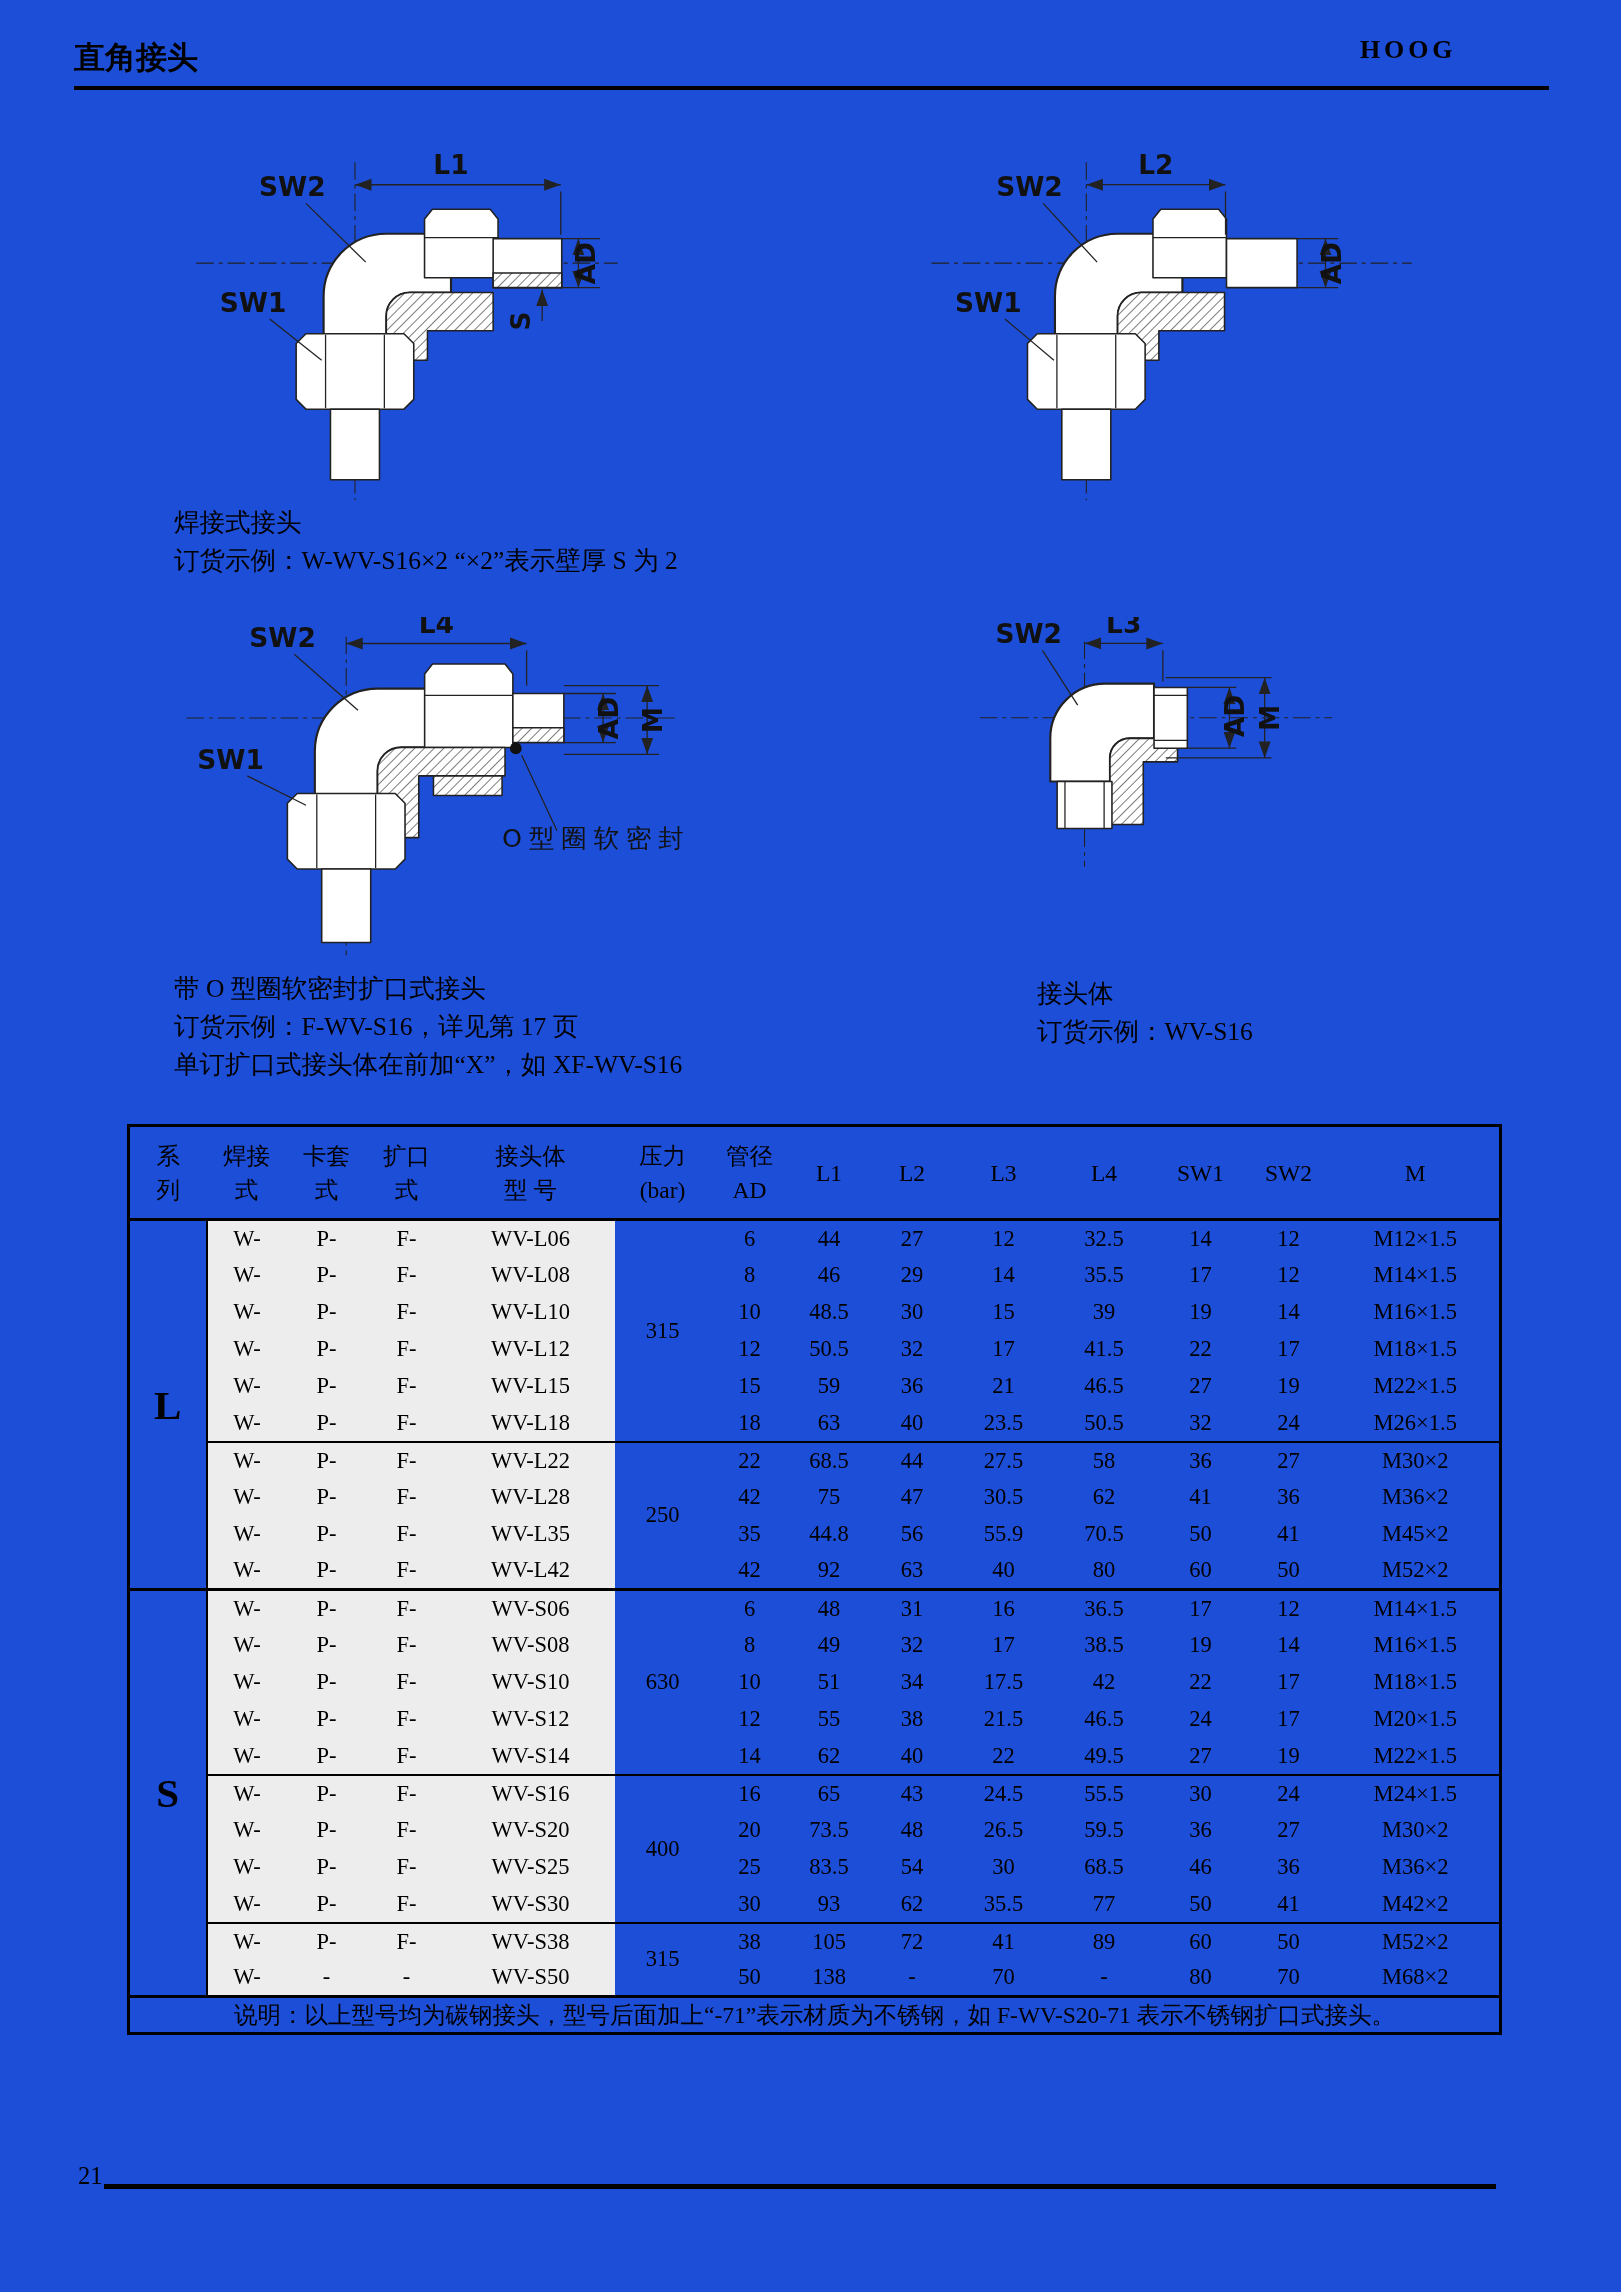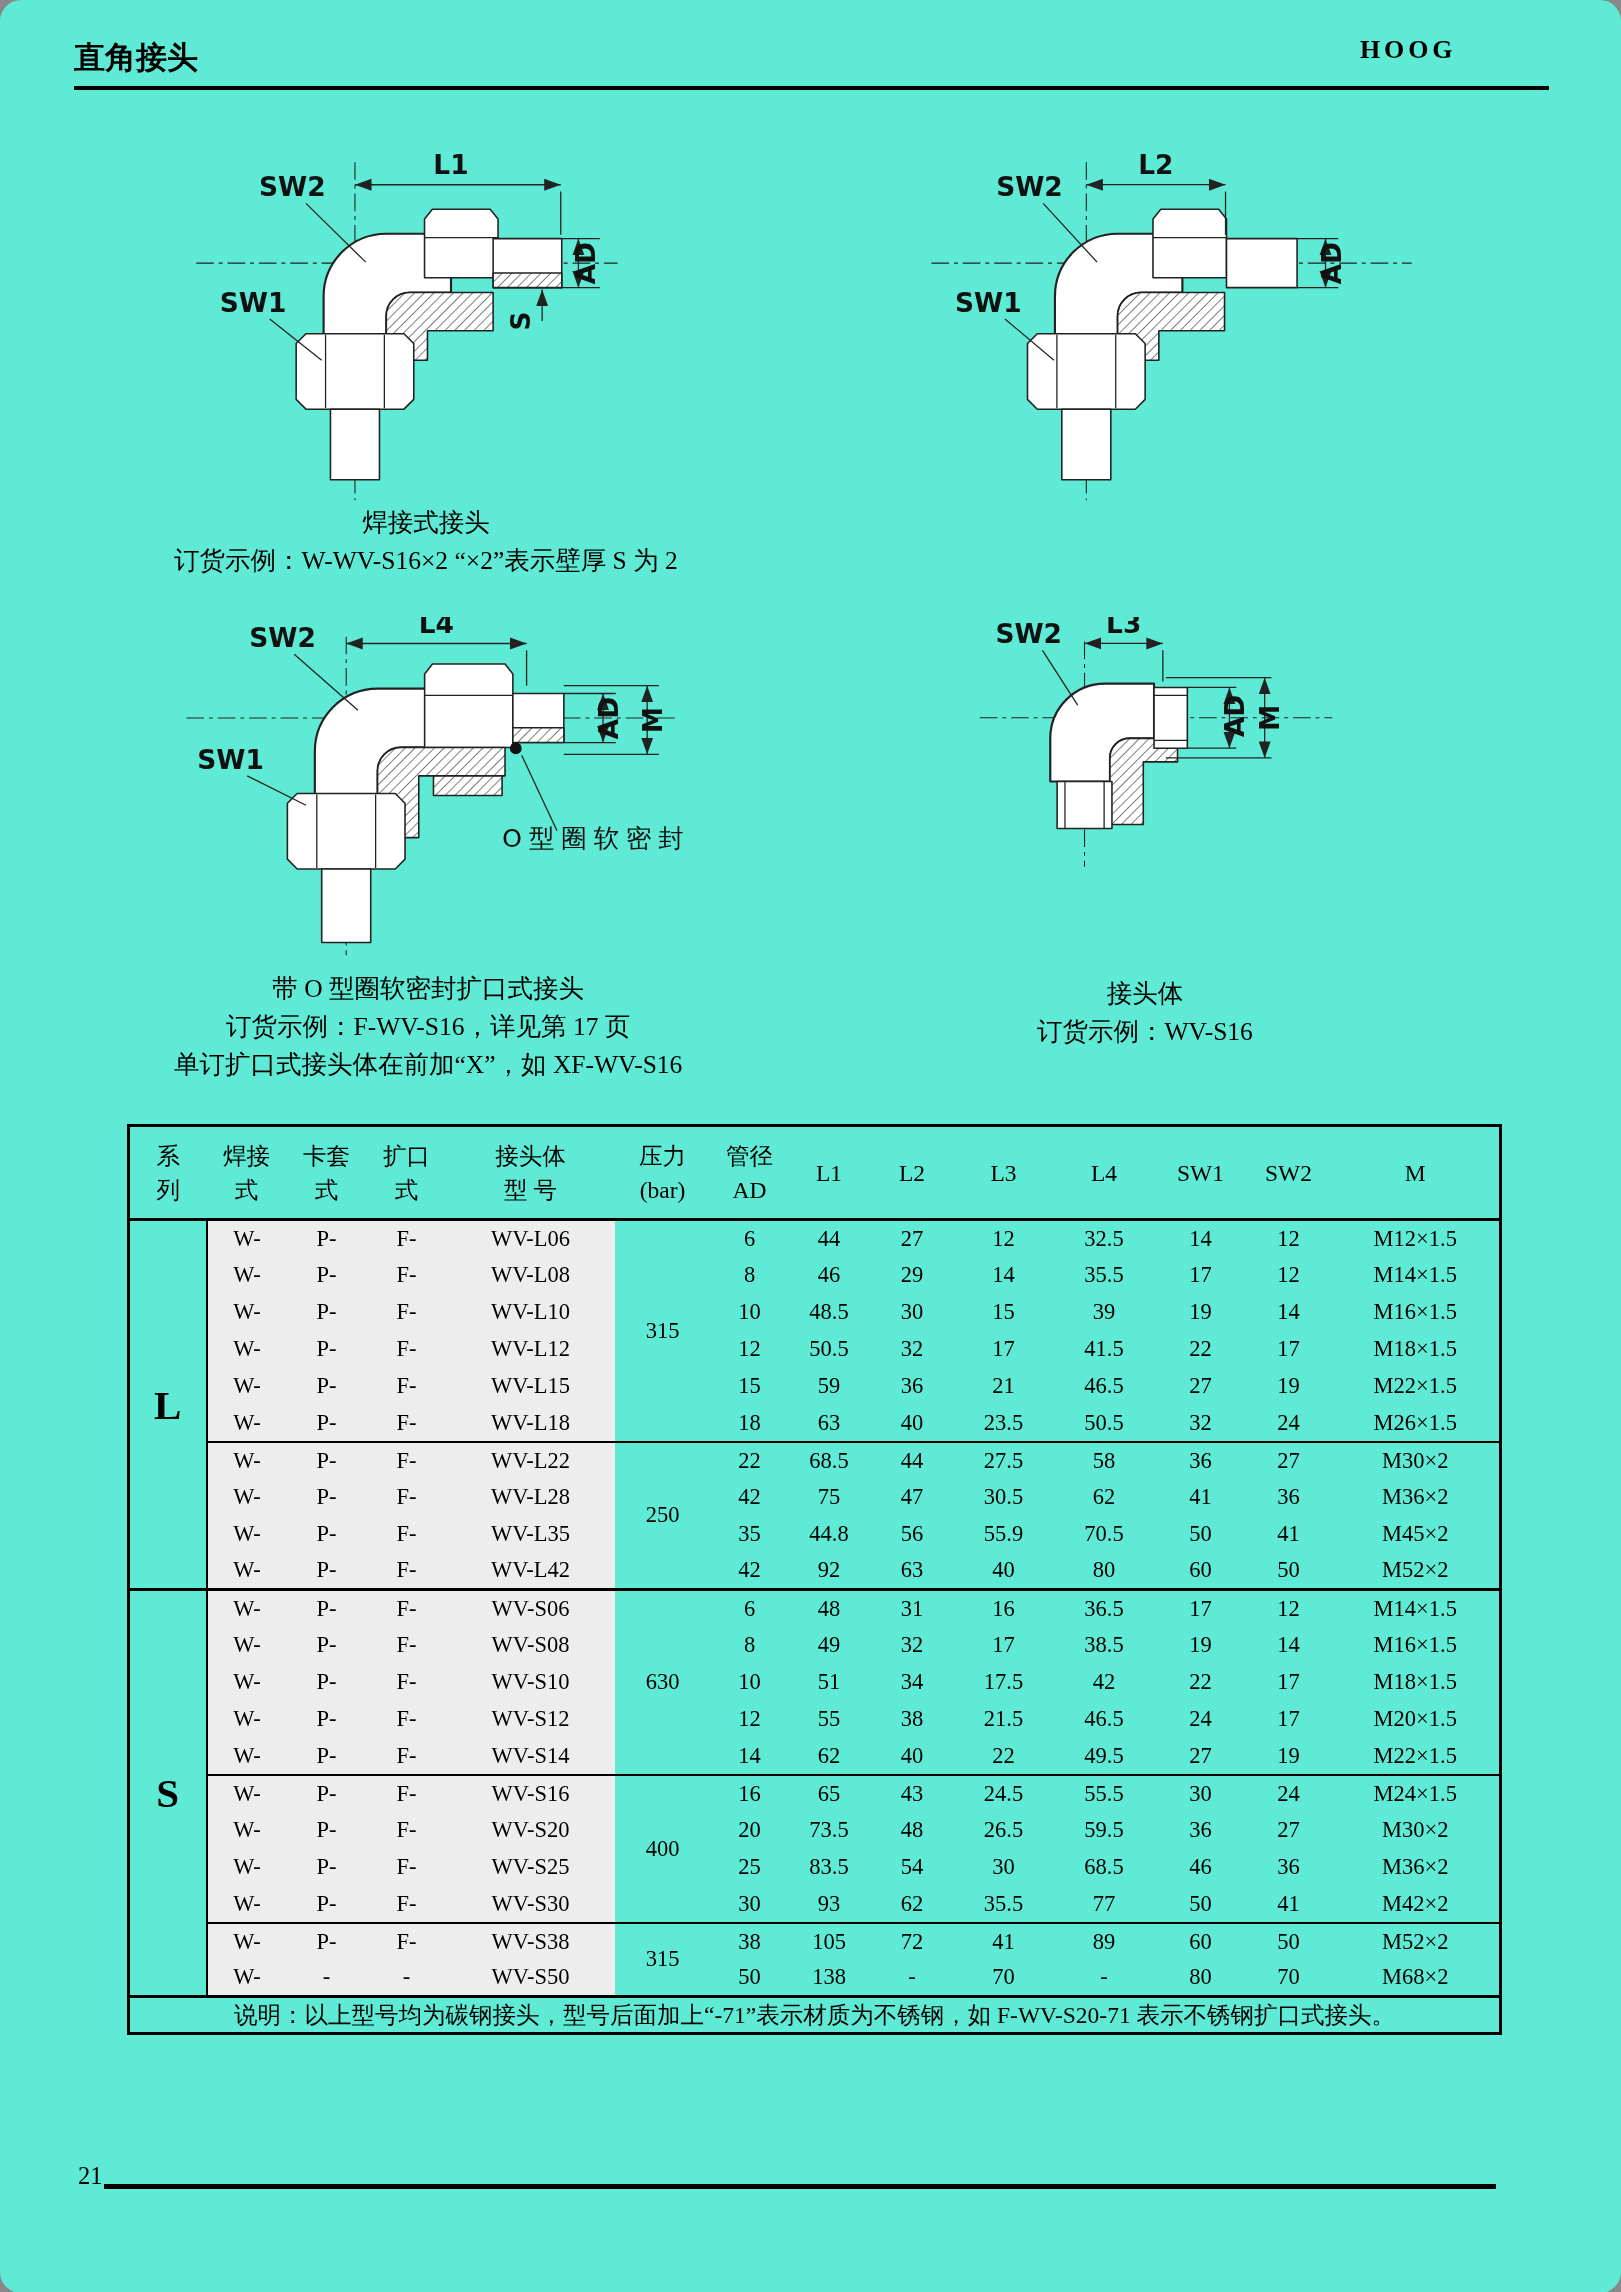--- a/index.html
+++ b/index.html
@@ -1,24 +1,24 @@
 <!DOCTYPE html>
 <html><head>
 <meta charset="utf-8">
 <style>
   html,body{margin:0;padding:0;background:#888;}
-  #page{position:relative;width:1621px;height:2293px;background:#5eead4;margin:0 auto;
-        font-family:"Liberation Serif",serif;color:#000;overflow:hidden;border-radius:21px;}
+  #page{position:relative;width:1621px;height:2293px;background:#1d4ed8;margin:0 auto;
+        font-family:"Liberation Serif",serif;color:#000;overflow:hidden;}
   .abs{position:absolute;}
   
   #doc-title{left:74px;top:37px;font-family:"DejaVu Sans",sans-serif;font-size:31px;font-weight:bold;}
   #brand{left:1360px;top:35px;font-size:26px;font-weight:bold;letter-spacing:3.9px;}
   #top-rule{left:74px;top:86px;width:1475px;height:3.9px;background:#000;}
   
-  .cap{font-size:25.5px;line-height:38px;text-align:center;}
+  .cap{font-size:25.5px;line-height:38px;}
   .cap div{white-space:nowrap;}
   
   svg text{font-family:"DejaVu Sans",sans-serif;font-size:27px;font-weight:600;fill:#111;}
   svg text.zh{font-weight:normal;font-size:26px;letter-spacing:7px;}
   .ol{fill:#fff;stroke:#222;stroke-width:2.2;stroke-linejoin:round;}
   .ol2{fill:#fff;stroke:#222;stroke-width:1.6;stroke-linejoin:round;}
   .hx{stroke:#222;stroke-width:1.6;stroke-linejoin:round;}
   .thin{stroke:#222;stroke-width:1.3;fill:none;}
   .cl{stroke:#222;stroke-width:1.1;fill:none;stroke-dasharray:18 5 4 5;}
   .dim{stroke:#222;stroke-width:1.3;fill:none;}

